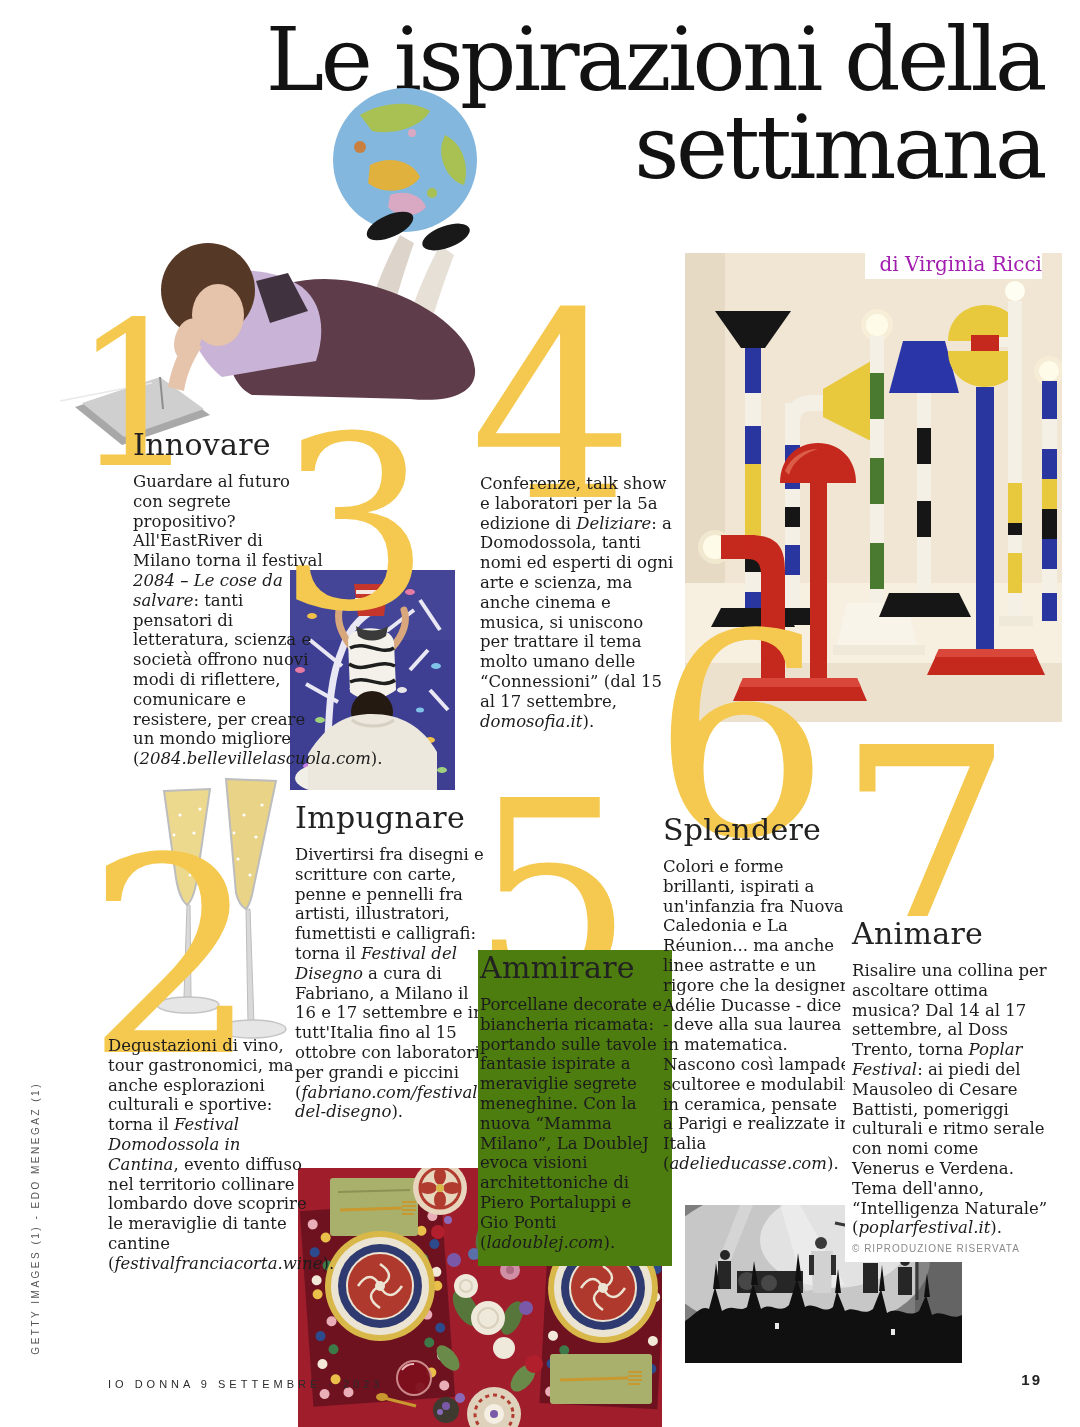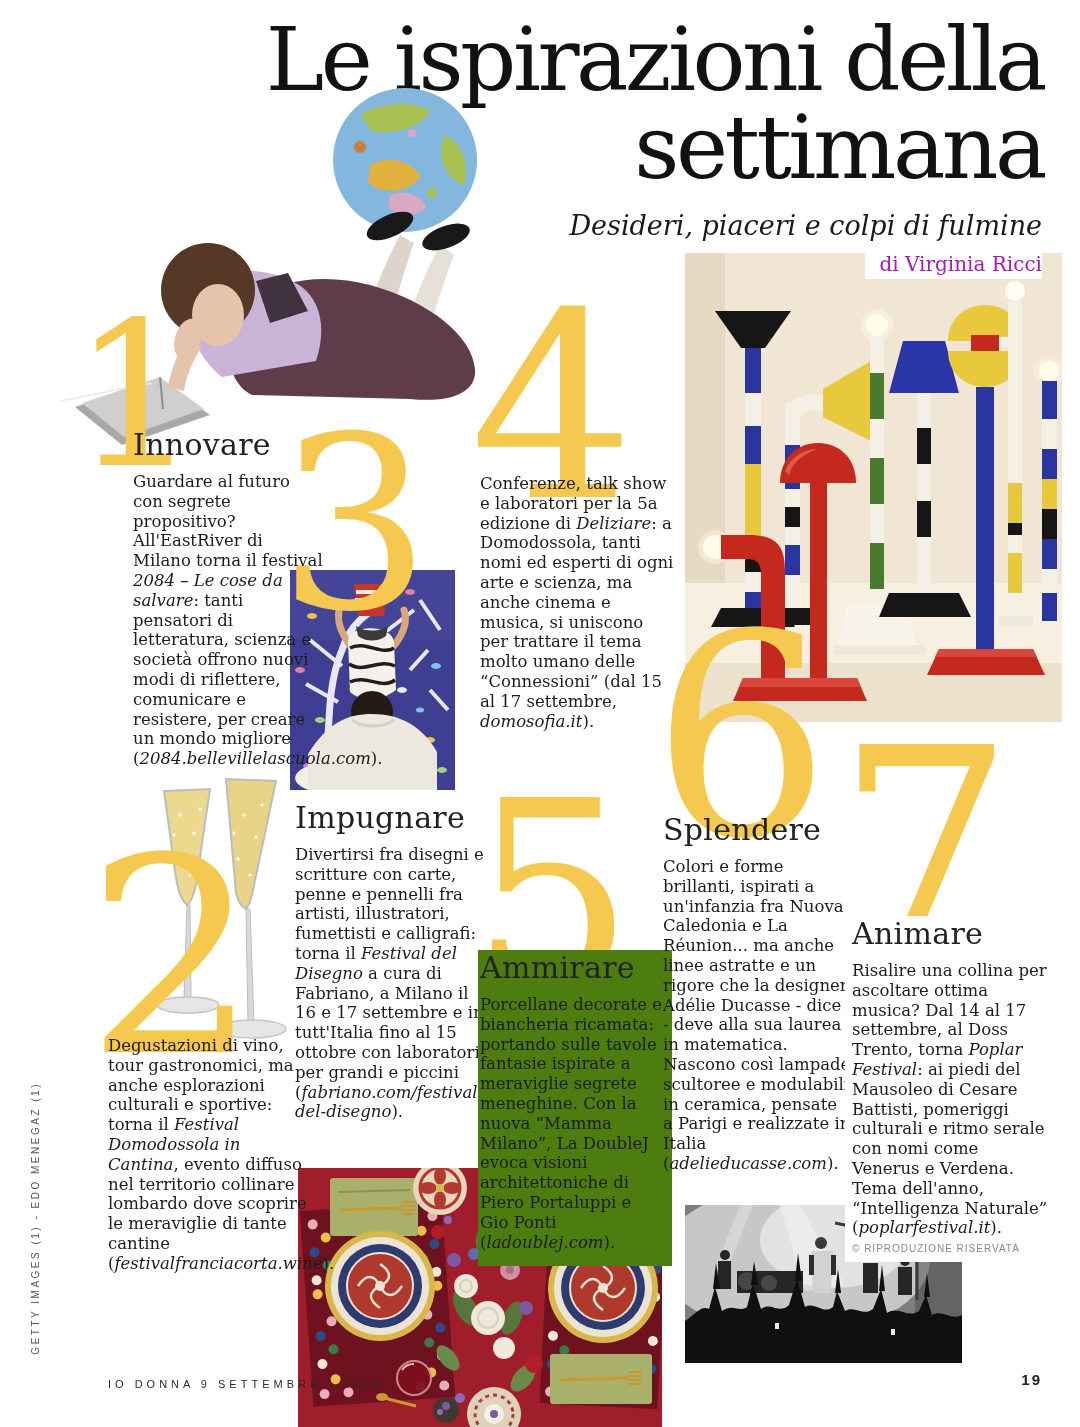--- a/index.html
+++ b/index.html
@@ -57,21 +57,20 @@
 </style>
 </head>
 <body>
 
 <div class="page">
 
   <div class="title">
     <div>Le ispirazioni della</div>
     <div>settimana</div>
   </div>
-  <div class="subtitle">Desideri, piaceri e colpi di fulmine</div>
   <div class="byline">di Virginia Ricci</div>
 
   <svg class="art art-hero" width="420" height="365" viewBox="0 0 420 365">
     <g>
       <polygon points="15,322 100,294 150,330 62,360" fill="#a8a8a8"></polygon>
       <polygon points="22,318 100,292 144,324 64,352" fill="#cfcfcf"></polygon>
       <line x1="100" y1="292" x2="103" y2="324" stroke="#8d8d8d" stroke-width="2"></line>
       <line x1="34,316" y1="316" x2="92" y2="298" stroke="#e9e9e9" stroke-width="1.5"></line>
     </g>
     <g>

